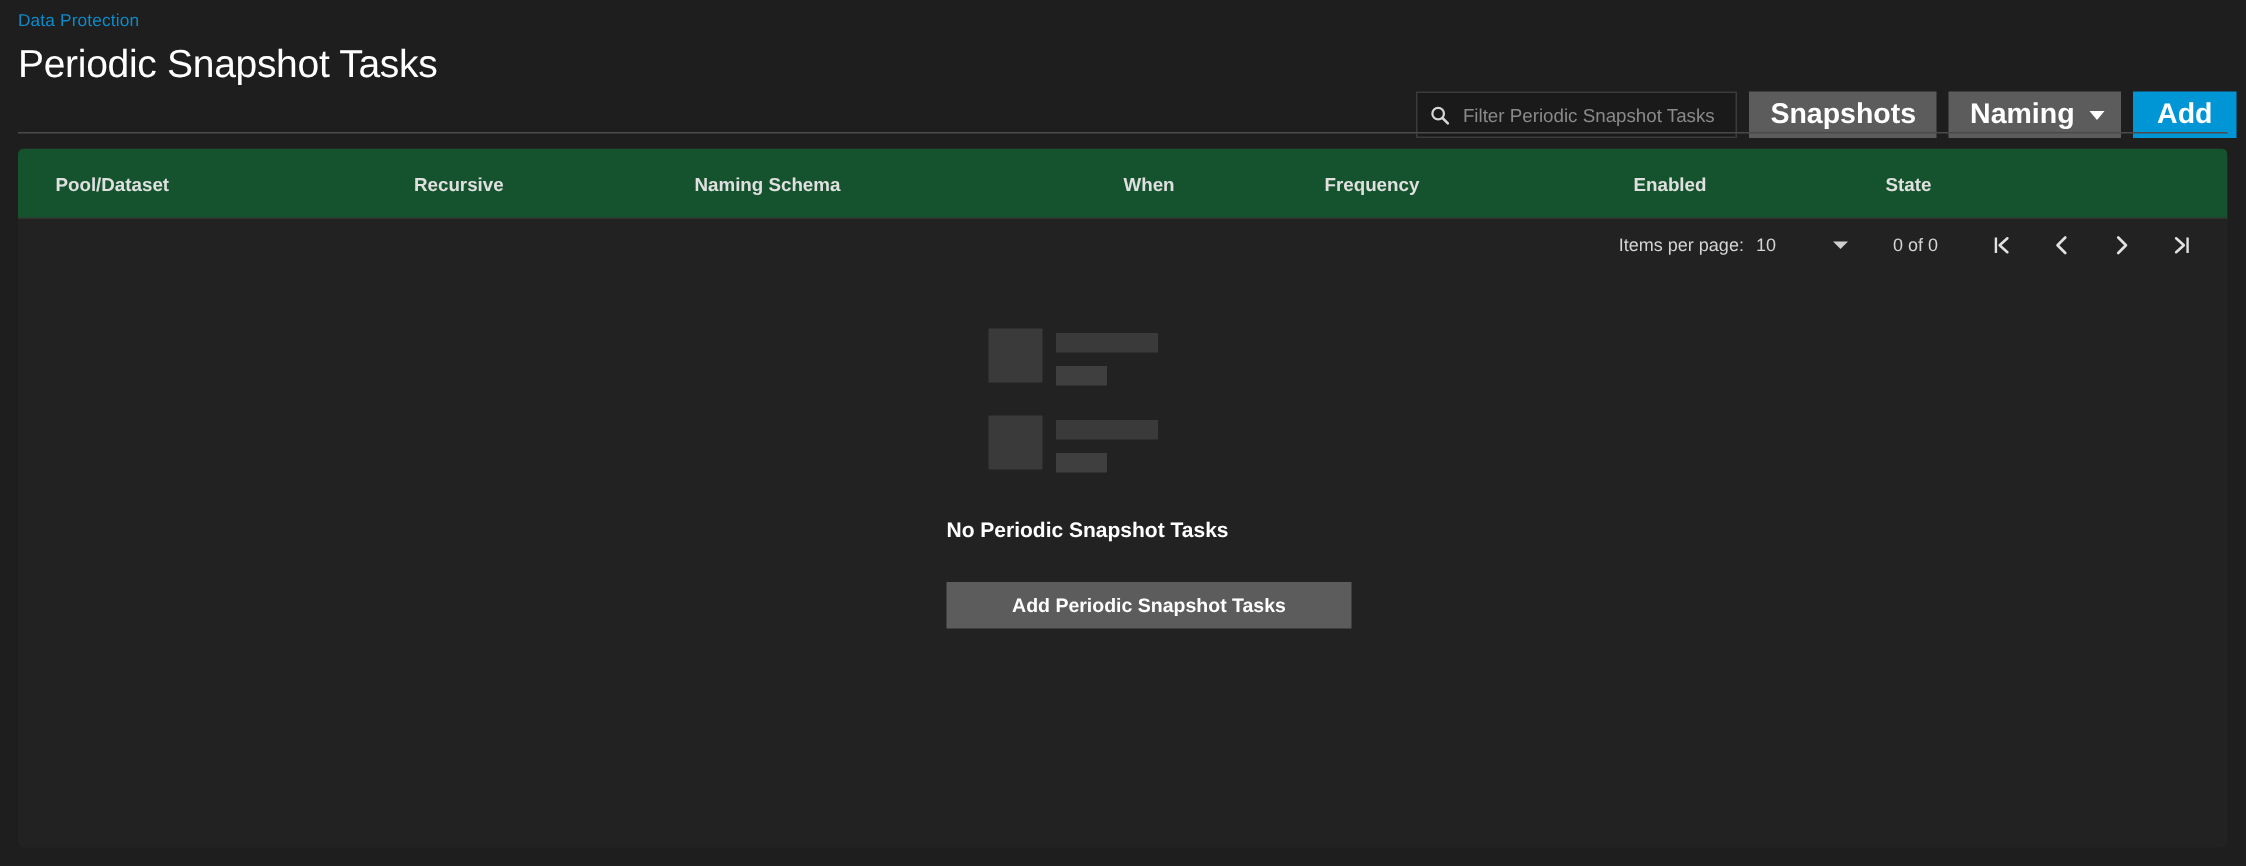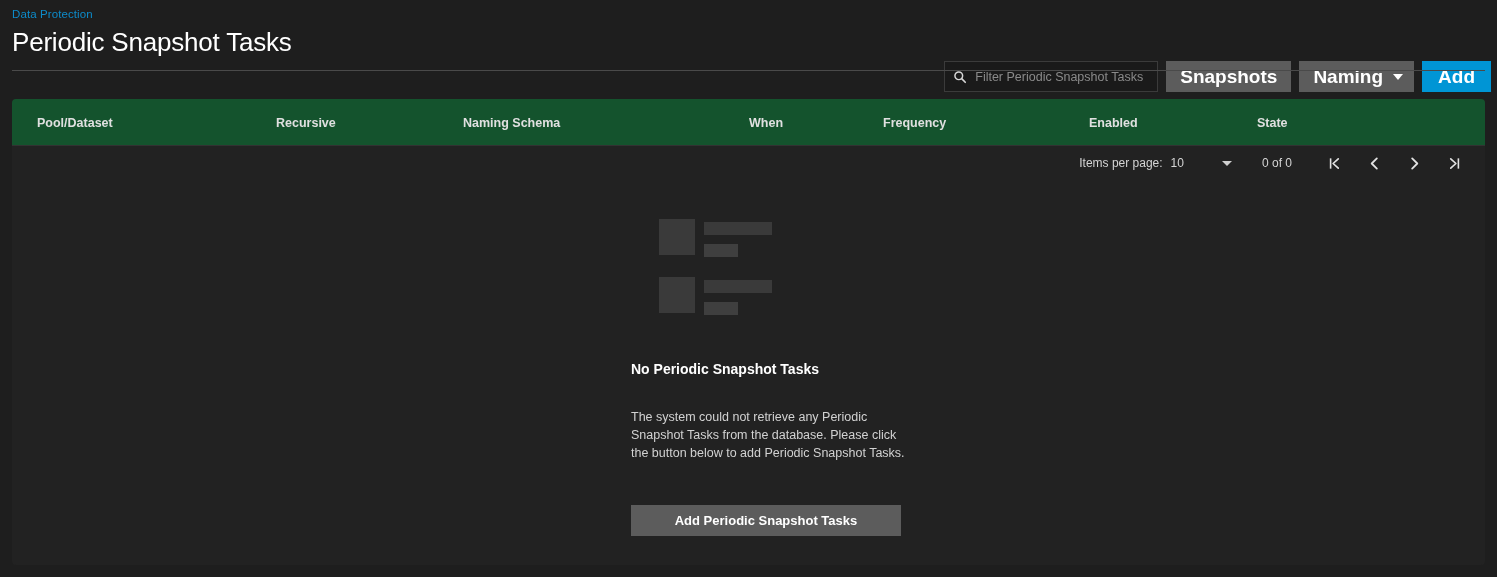--- a/index.html
+++ b/index.html
@@ -8,21 +8,21 @@
     width: 1497px;
     height: 577px;
     background: #1e1e1e;
     font-family: "Liberation Sans", sans-serif;
     overflow: hidden;
   }
 
   
   .page-header {
     position: relative;
-    height: 71px;
+    height: 89px;
     padding: 7px 12px 0 12px;
   }
 
   .breadcrumb {
     font-size: 11.5px;
     color: #0d8bc9;
     letter-spacing: 0.1px;
     line-height: 14px;
     cursor: pointer;
   }
@@ -174,21 +174,20 @@
 
   
   .empty {
     position: absolute;
     left: 0;
     right: 0;
     top: 120px;
     display: flex;
     flex-direction: column;
     align-items: center;
-    gap: 16px;
   }
 
   .placeholder-art { width: 180px; }
   .ph-row {
     display: flex;
     align-items: flex-start;
     gap: 9px;
     margin-bottom: 20px;
   }
   .ph-square {
@@ -322,17 +321,16 @@
       <div class="ph-row">
         <div class="ph-square"></div>
         <div class="ph-bars">
           <div class="ph-bar-long"></div>
           <div class="ph-bar-short"></div>
         </div>
       </div>
     </div>
 
     <div class="empty-title">No Periodic Snapshot Tasks</div>
-    <div class="empty-text">The system could not retrieve any Periodic Snapshot Tasks from the database. Please click the button below to add Periodic Snapshot Tasks.</div>
     <button class="empty-btn">Add Periodic Snapshot Tasks</button>
   </div>
 
 </div>
 
 </body></html>

